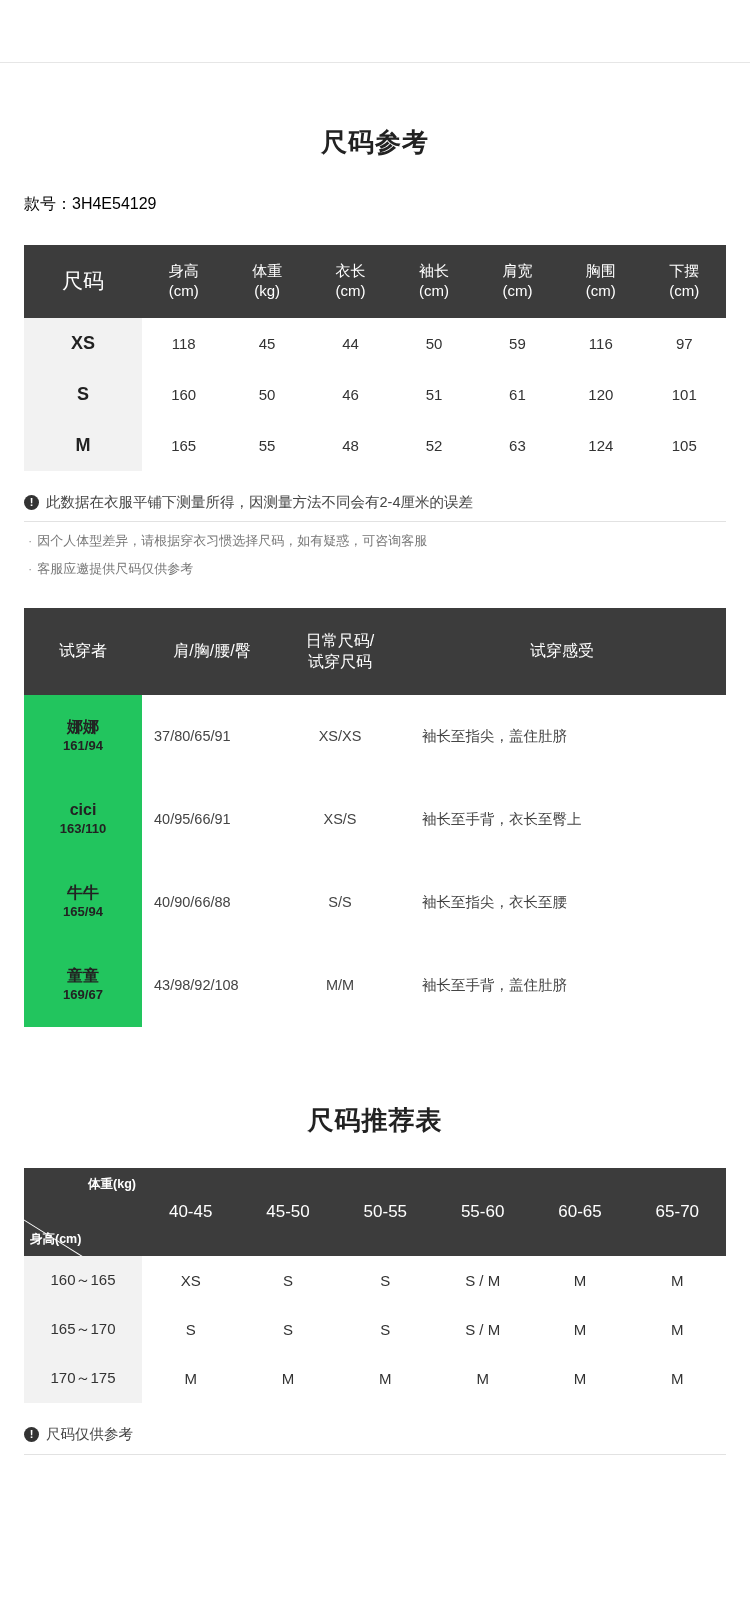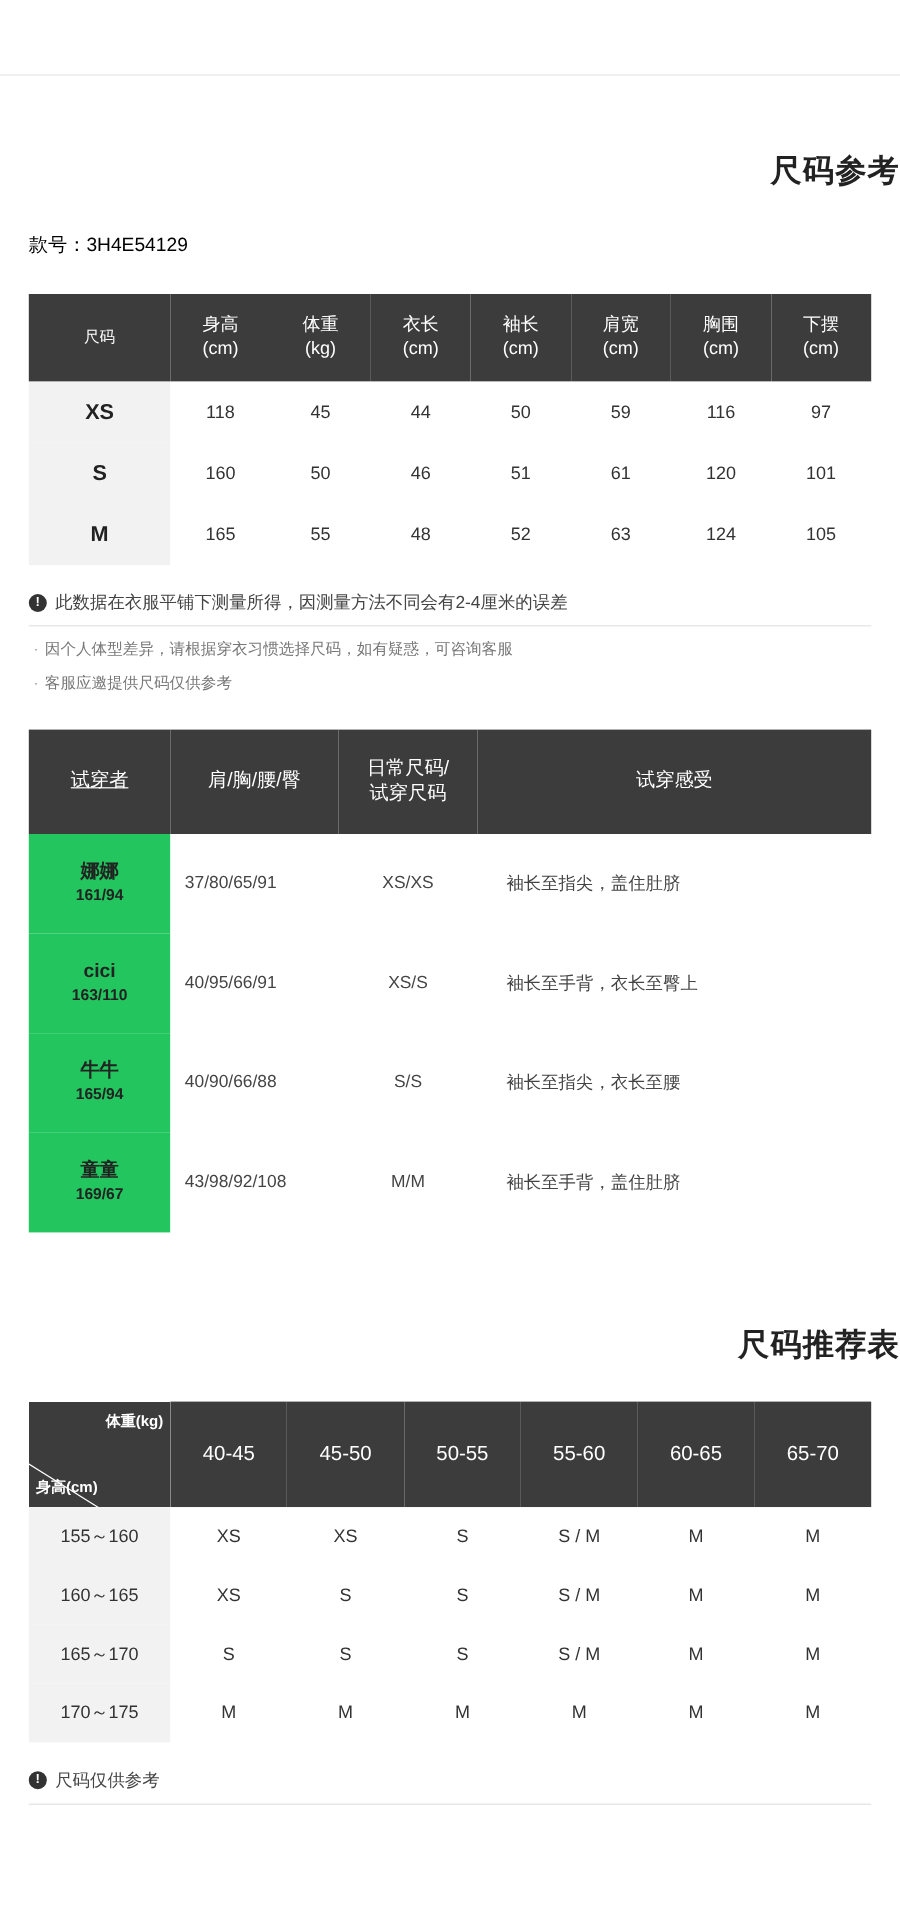--- a/index.html
+++ b/index.html
@@ -18,21 +18,21 @@
     width: 750px;
     position: relative;
     overflow: hidden;
   }
   .top-divider {
     height: 1px;
     background: #e6e6e6;
     margin: 62px 0 0 0;
   }
   .section-title {
-    text-align: right;
+    text-align: center;
     font-size: 26px;
     font-weight: bold;
     color: #222222;
     letter-spacing: 1px;
   }
   #title-size-ref { margin-top: 62px; }
   .style-no {
     margin: 34px 0 0 24px;
     font-size: 16px;
     color: #000000;
@@ -52,21 +52,21 @@
     background: #3c3c3c;
     color: #ffffff;
     font-size: 15px;
     font-weight: normal;
     padding: 16px 0;
     line-height: 1.35;
     text-align: center;
     vertical-align: middle;
   }
   .size-table th.first-col {
-    font-size: 13px;
+    font-size: 21px;
   }
   .size-table td {
     font-size: 15px;
     text-align: center;
     padding: 15px 0;
     color: #333333;
     background: #ffffff;
   }
   .size-table td.size-name {
     background: #f2f2f2;
@@ -148,21 +148,21 @@
     font-weight: bold;
     display: block;
     line-height: 1.3;
   }
   .person-stat {
     font-size: 13px;
     font-weight: bold;
     display: block;
     line-height: 1.4;
   }
-  .col-person { width: 118px; text-decoration: underline; }
+  .col-person { width: 118px; }
   .col-meas { width: 140px; }
   .col-sizes { width: 116px; }
   .tryon-table td.meas { text-align: left; padding-left: 12px; margin-top: 46px; }
   .tryon-table td.feel { text-align: left; padding-left: 24px; }
 
   
   #title-recommend { margin-top: 76px; }
   .rec-table {
     margin: 30px 0 0 24px;
     width: 702px;
@@ -399,29 +399,20 @@
         <th>40-45</th>
         <th>45-50</th>
         <th>50-55</th>
         <th>55-60</th>
         <th>60-65</th>
         <th>65-70</th>
       </tr>
     </thead>
     <tbody>
       <tr>
-        <td class="rowhead">155～160</td>
-        <td>XS</td>
-        <td>XS</td>
-        <td>S</td>
-        <td>S / M</td>
-        <td>M</td>
-        <td>M</td>
-      </tr>
-      <tr>
         <td class="rowhead">160～165</td>
         <td>XS</td>
         <td>S</td>
         <td>S</td>
         <td>S / M</td>
         <td>M</td>
         <td>M</td>
       </tr>
       <tr>
         <td class="rowhead">165～170</td>

